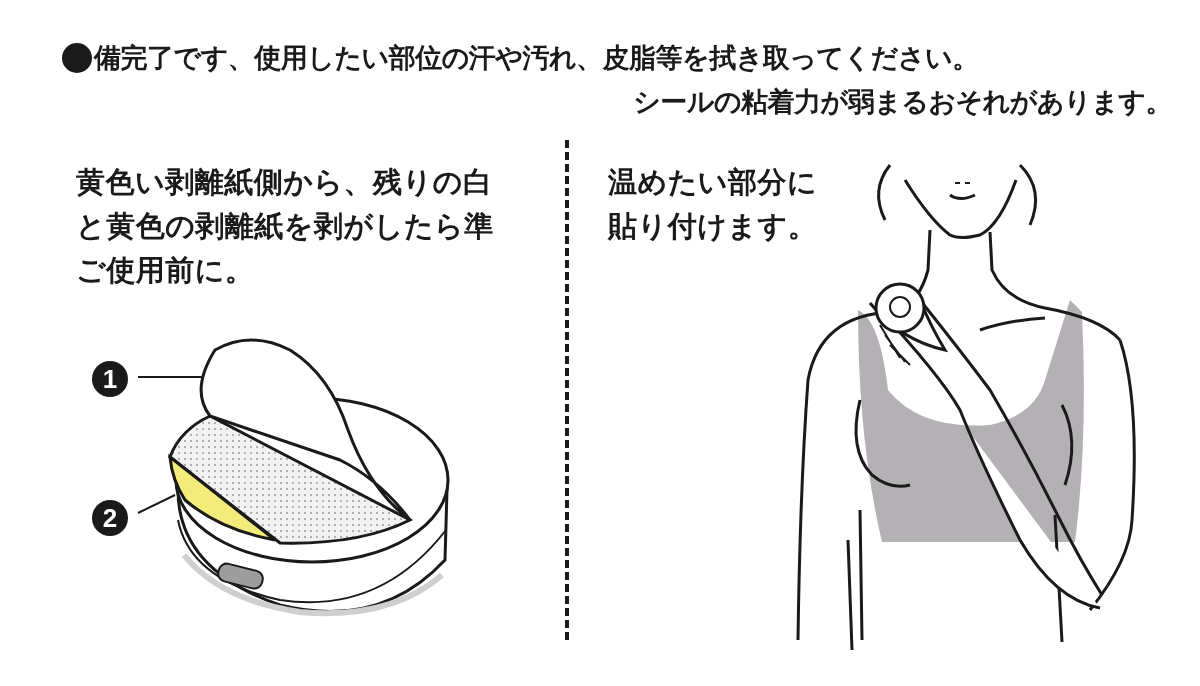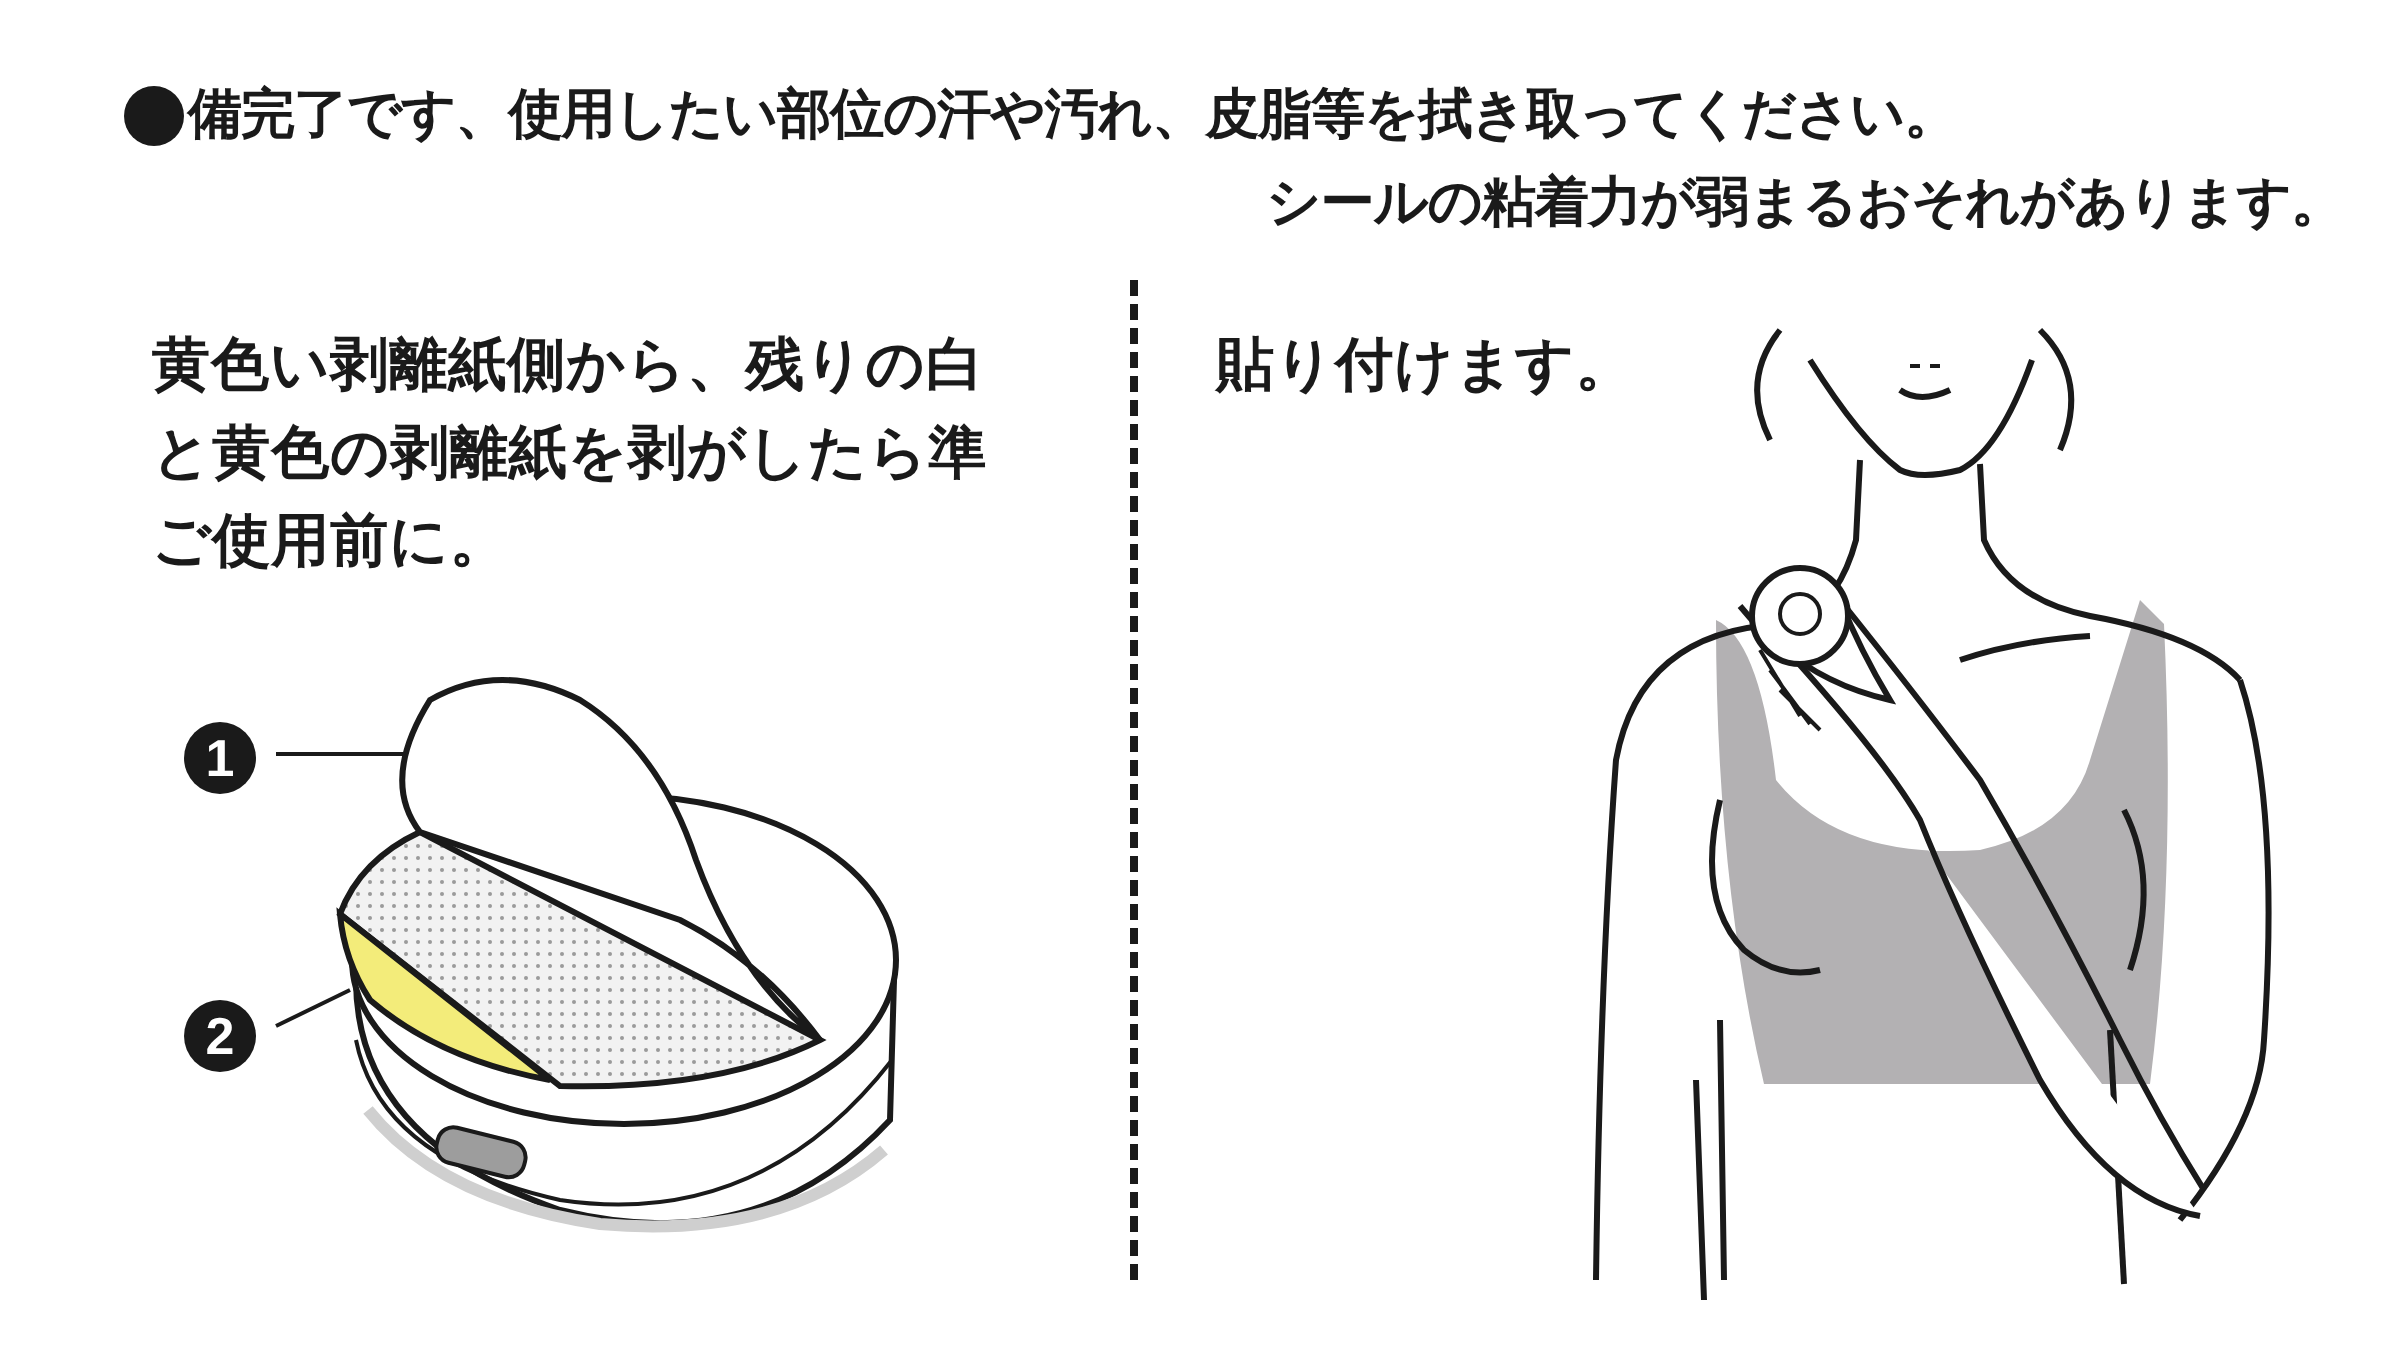--- a/index.html
+++ b/index.html
@@ -50,20 +50,21 @@
 
 <div class="divider"></div>
 
 <div class="step-text step1-text">
   <span class="line">黄色い剥離紙側から、残りの白</span>
   <span class="line">と黄色の剥離紙を剥がしたら準</span>
   <span class="line">ご使用前に。</span>
 </div>
 
 <div class="step-text step2-text">
+  <span class="line">温めたい部分に</span>
   <span class="line">貼り付けます。</span>
 </div>
 
 <div class="badge badge1">1</div>
 <div class="badge badge2">2</div>
 
 <svg class="illus device" viewBox="0 0 400 300" width="400" height="300">
   <defs>
     <pattern id="dots" width="6" height="6" patternUnits="userSpaceOnUse">
       <rect width="6" height="6" fill="#f2f2f2"></rect>

